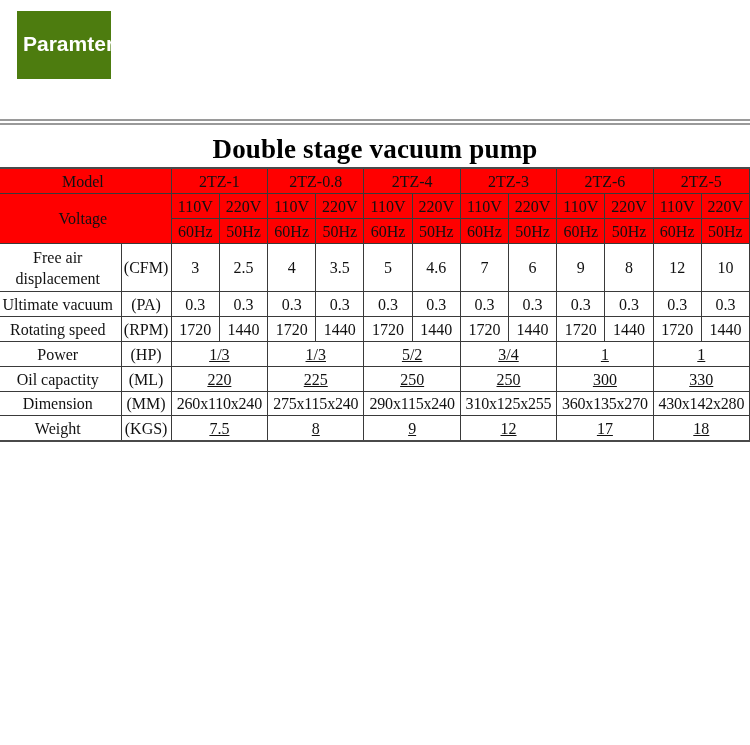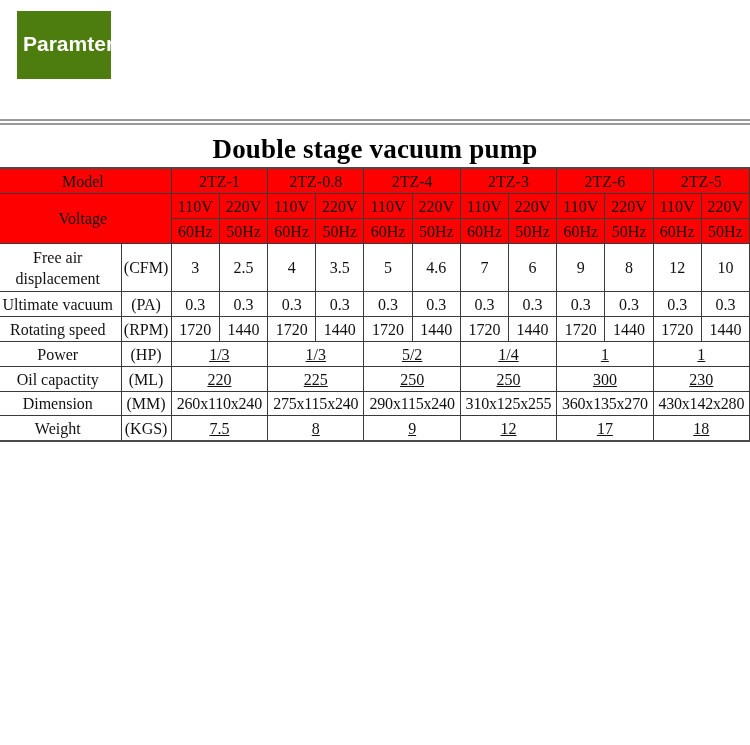--- a/index.html
+++ b/index.html
@@ -247,34 +247,34 @@
         <td class="val">1720</td>
         <td class="val">1440</td>
       </tr>
 
       <tr>
         <td class="rowlabel">Power</td>
         <td class="unit">(HP)</td>
         <td class="val-span" colspan="2">1/3</td>
         <td class="val-span" colspan="2">1/3</td>
         <td class="val-span" colspan="2">5/2</td>
-        <td class="val-span" colspan="2">1/4</td>
+        <td class="val-span" colspan="2">3/4</td>
         <td class="val-span" colspan="2">1</td>
         <td class="val-span" colspan="2">1</td>
       </tr>
 
       <tr>
         <td class="rowlabel">Oil capactity</td>
         <td class="unit">(ML)</td>
         <td class="val-span" colspan="2">220</td>
         <td class="val-span" colspan="2">225</td>
         <td class="val-span" colspan="2">250</td>
         <td class="val-span" colspan="2">250</td>
         <td class="val-span" colspan="2">300</td>
-        <td class="val-span" colspan="2">230</td>
+        <td class="val-span" colspan="2">330</td>
       </tr>
 
       <tr class="r-dim">
         <td class="rowlabel">Dimension</td>
         <td class="unit">(MM)</td>
         <td class="val-dim" colspan="2">260x110x240</td>
         <td class="val-dim" colspan="2">275x115x240</td>
         <td class="val-dim" colspan="2">290x115x240</td>
         <td class="val-dim" colspan="2">310x125x255</td>
         <td class="val-dim" colspan="2">360x135x270</td>

